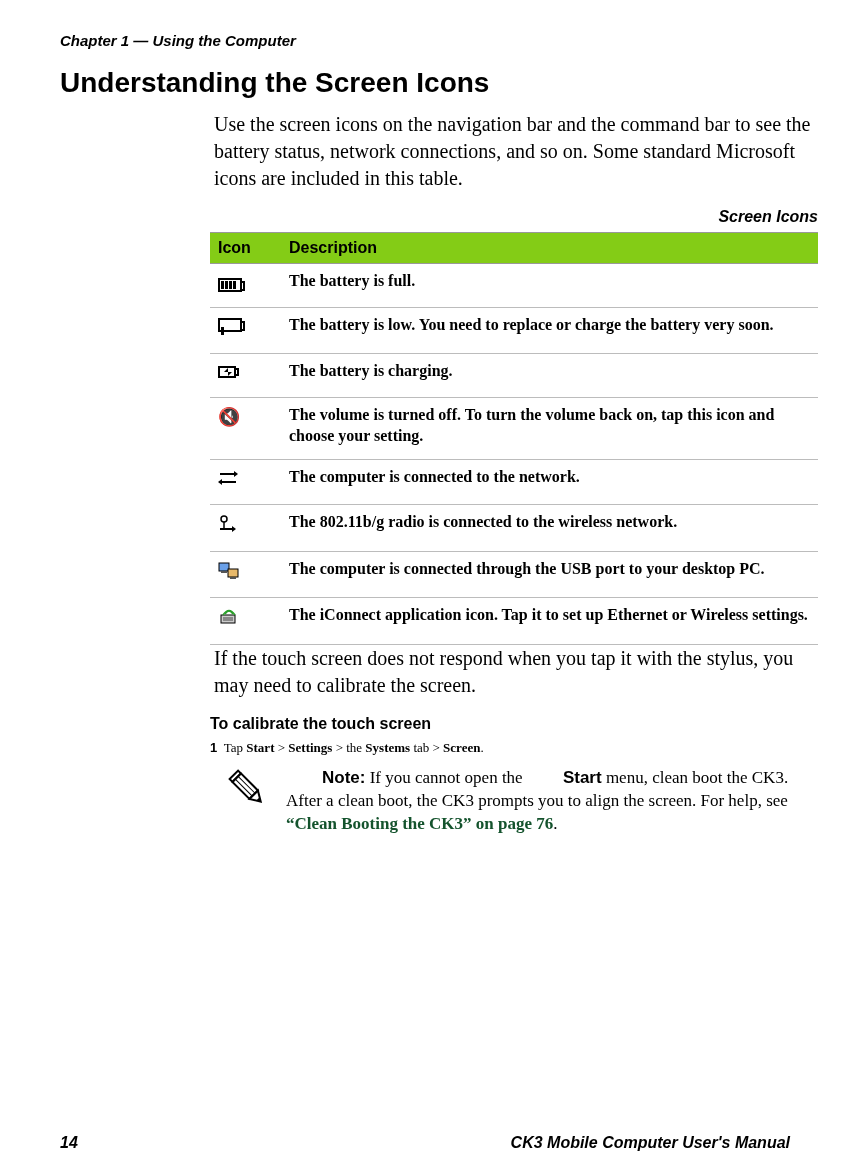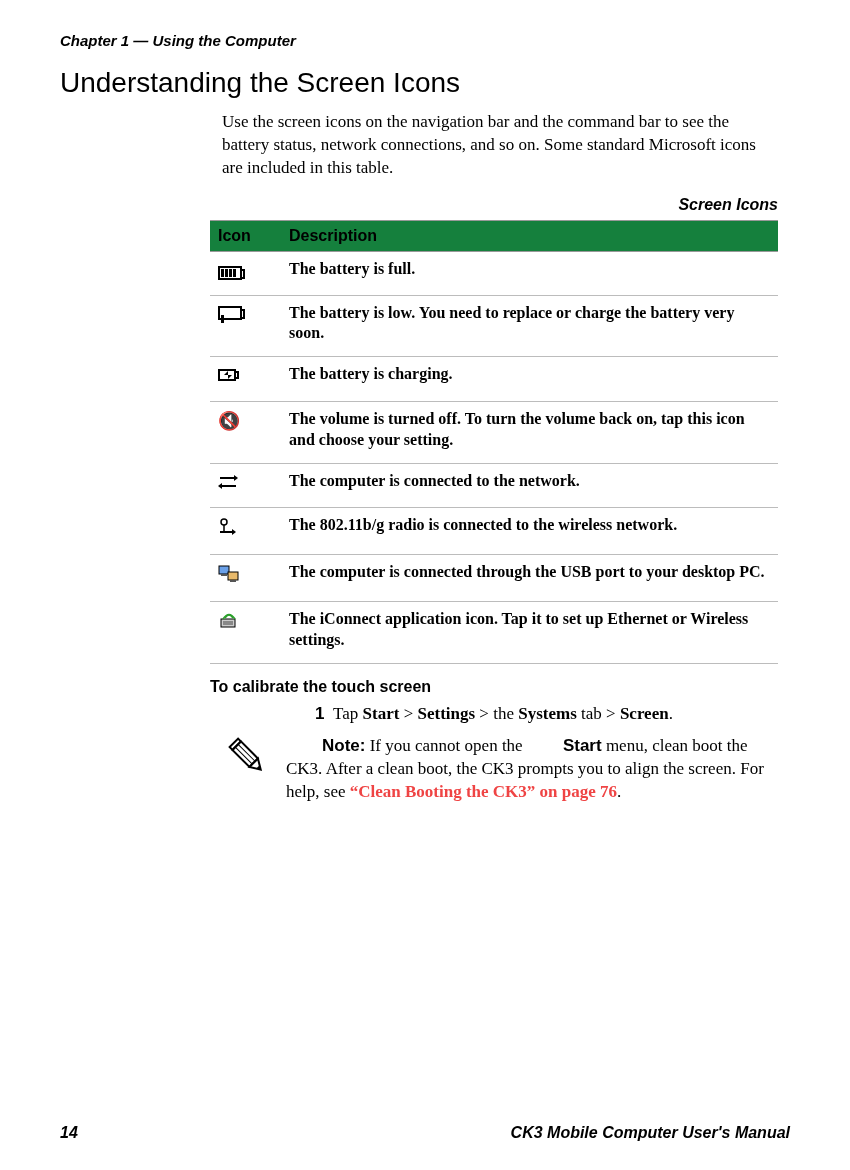--- a/index.html
+++ b/index.html
@@ -7,59 +7,59 @@
     margin: 0;
     padding: 0;
     width: 850px;
     height: 1170px;
     font-family: Georgia, 'Times New Roman', serif;
     color: #000;
     position: relative;
     box-sizing: border-box;
   }
   .page {
-    padding: 32px 72px 0 60px;
+    padding: 32px 32px 0 60px;
     box-sizing: border-box;
   }
   .header-chapter {
     font-family: Arial, Helvetica, sans-serif;
     font-weight: bold;
     font-style: italic;
     font-size: 15px;
     margin-bottom: 18px;
   }
   h1.section-title {
     font-family: Arial, Helvetica, sans-serif;
-    font-weight: normal;
+    font-weight: bold;
     font-size: 28px;
     margin: 0 0 12px 0;
   }
   .body-indent {
     margin-left: 150px;
   }
   p.body {
-    font-size: 17px;
+    font-size: 20px;
     line-height: 1.35;
-    margin: 0 0 16px 12px;
+    margin: 0 0 16px 4px;
   }
   .table-title {
     font-family: Arial, Helvetica, sans-serif;
     font-weight: bold;
     font-style: italic;
     font-size: 16px;
     margin: 10px 0 6px 0;
     text-align: right;
   }
   table.icons {
     border-collapse: collapse;
     width: 100%;
     font-size: 16px;
   }
   table.icons th {
-    background: #15803d;
+    background: #84cc16;
     text-align: left;
     font-family: Arial, Helvetica, sans-serif;
     font-weight: bold;
     padding: 6px 8px;
     border-top: 1px solid #999;
     border-bottom: 1px solid #999;
   }
   table.icons th.icon-col { width: 55px; }
   table.icons td {
     border-bottom: 1px solid #bcbcbc;
@@ -133,26 +133,26 @@
   .note-row .pencil {
     flex: 0 0 60px;
     text-align: right;
   }
   .note-row .note {
     flex: 1;
     font-size: 17px;
     line-height: 1.35;
   }
   .xref {
-    color: #ef4444;
+    color: #14532d;
     font-weight: bold;
   }
   .footer {
     position: absolute;
-    bottom: 28px;
+    bottom: 18px;
     left: 60px;
     right: 60px;
     display: flex;
     justify-content: space-between;
     font-family: Arial, Helvetica, sans-serif;
     font-weight: bold;
     font-style: italic;
     font-size: 16px;
     text-align: center;
   }
@@ -253,24 +253,25 @@
           </svg>
         </td>
         <td>The iConnect application icon. Tap it to set up Ethernet or Wireless settings.</td>
       </tr>
     </tbody>
       </table>
   </div>
 
 
   <div class="body-indent">
+    <p class="body">If the touch screen does not respond when you tap it with the stylus, you may need to calibrate the screen.</p>
 
     <h2 class="subhead">To calibrate the touch screen</h2>
 
-    <div style="font-size:17px; line-height:1.4; margin-left:0;text-align:center;">
+    <div style="font-size:13px; line-height:1.4; margin-left:0;">
       <span class="step-num">1</span>&nbsp;&nbsp;<span>Tap </span><b>Start</b><span> &gt; </span><b>Settings</b><span> &gt; the </span><b>Systems</b><span> tab &gt; </span><b>Screen</b><span>.</span>
     </div>
 
     <div class="note-row">
       <div class="pencil">
         <svg width="44" height="44" viewBox="0 0 44 44">
           <g transform="rotate(-45 22 22)">
             <rect x="16" y="6" width="12" height="24" fill="none" stroke="#000" stroke-width="2"></rect>
             <line x1="20" y1="6" x2="20" y2="30" stroke="#000" stroke-width="1"></line>
             <line x1="24" y1="6" x2="24" y2="30" stroke="#000" stroke-width="1"></line>

